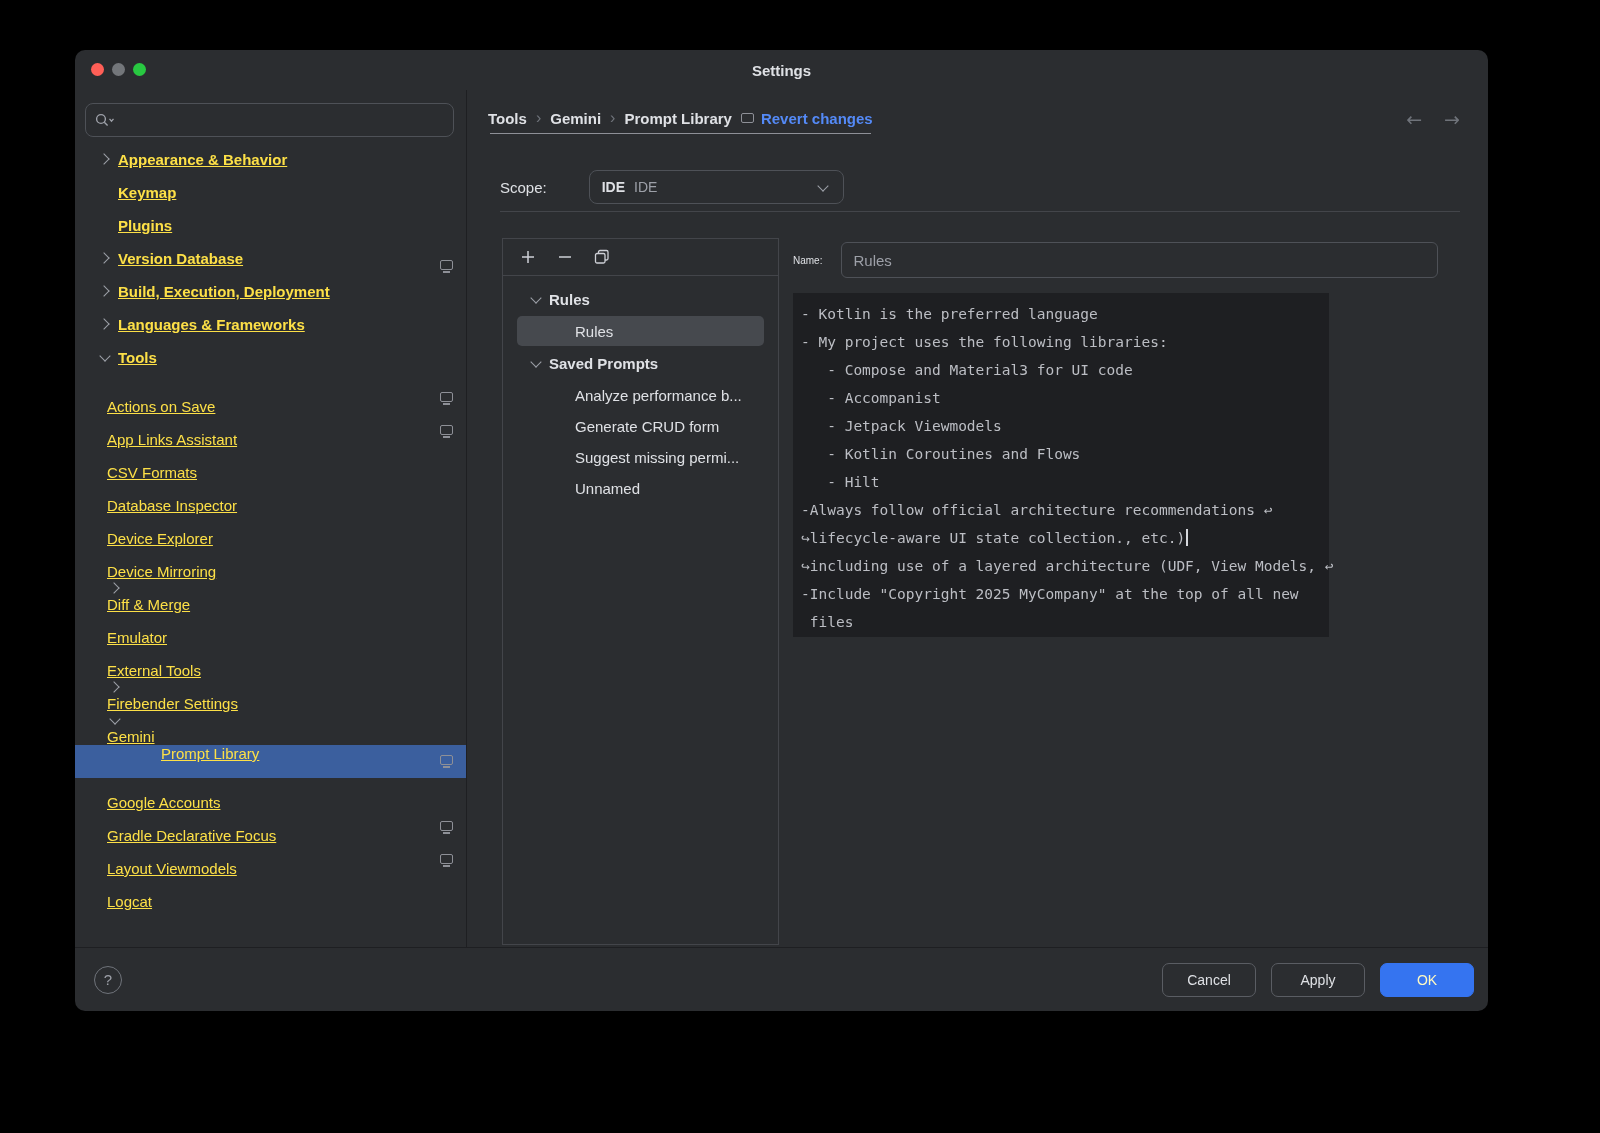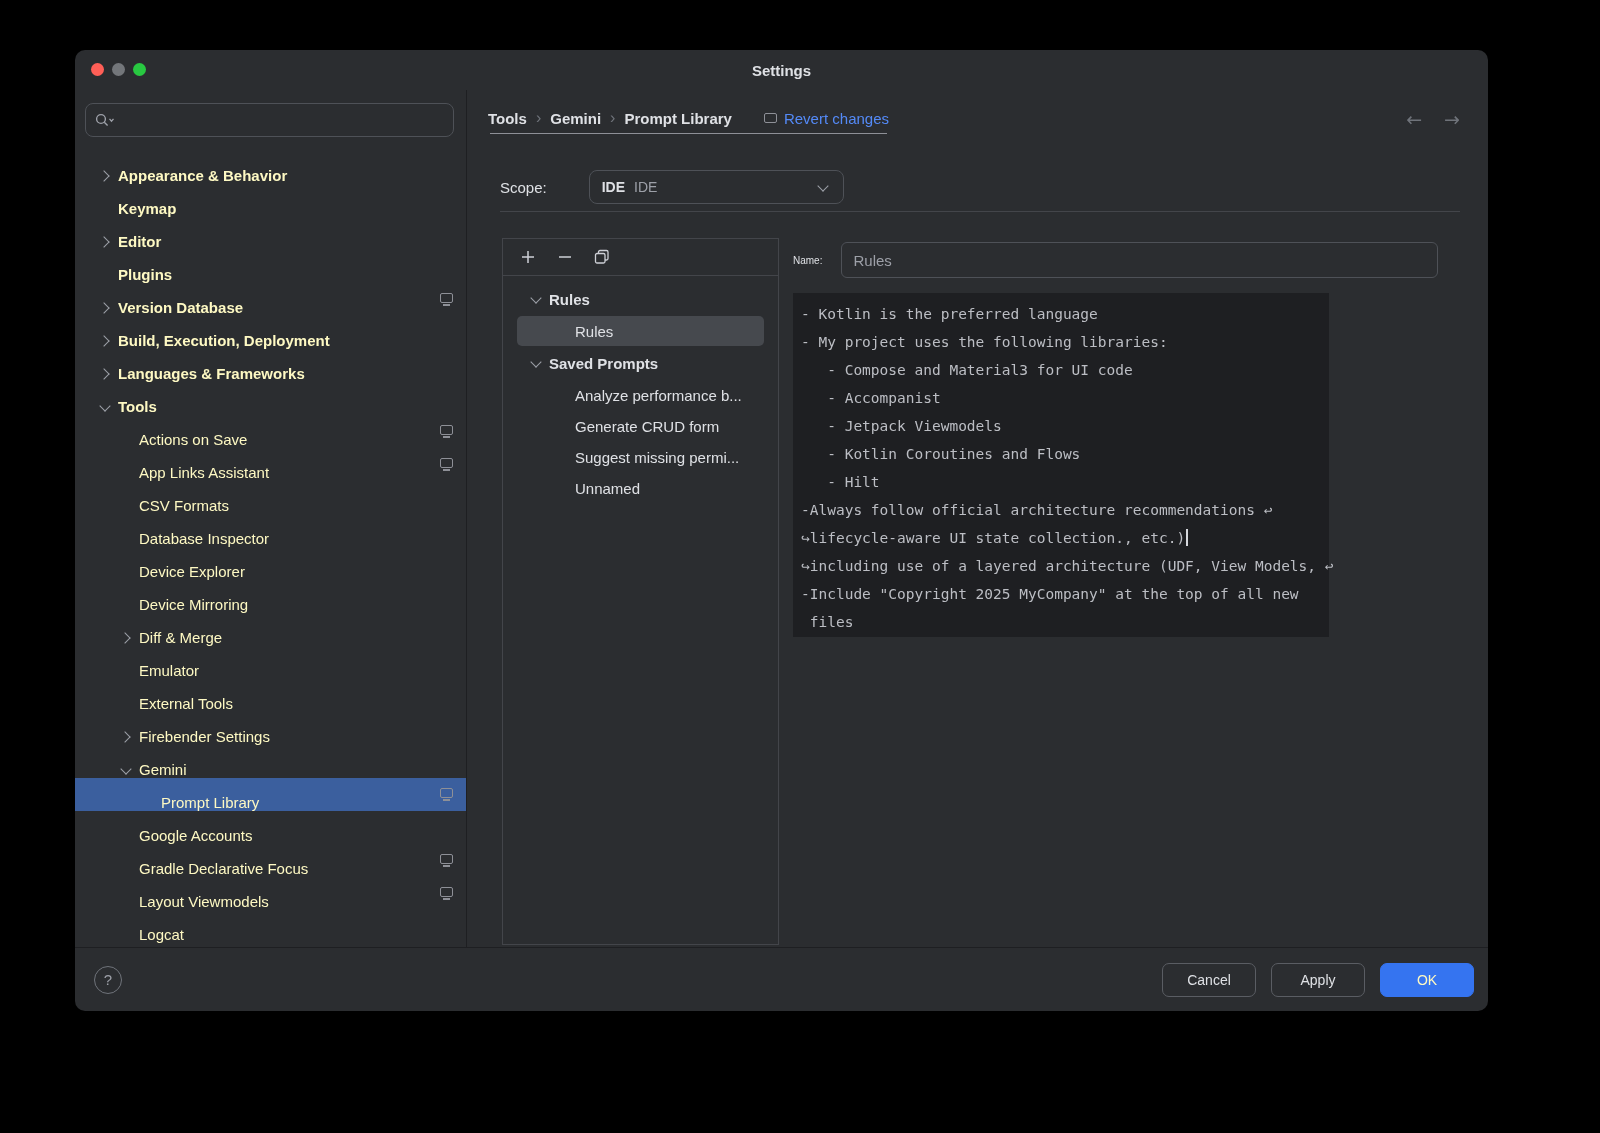--- a/index.html
+++ b/index.html
@@ -17,38 +17,38 @@
   .dot.red{background:#ff5f57;} .dot.gray{background:#73767a;} .dot.green{background:#28c841;}
   .win-title { color:#dfe1e5; font-weight:700; font-size:15px; }
 
   
   .sidebar { position:absolute; left:0; top:40px; width:392px; bottom:64px;
              border-right:1px solid #1e1f22; }
   .search-box { position:absolute; left:10px; right:12px; top:13px; height:34px;
                 border:1px solid #4e5157; border-radius:8px; display:flex; align-items:center; padding:0 8px; }
   .search-box input { flex:1; background:transparent; border:none; outline:none; color:#dfe1e5; font-size:14px; font-family:inherit; }
   .s-rows { position:absolute; top:61px; left:0; right:0; }
-  .s-row { height:33px; display:flex; align-items:flex-end; position:relative; color:#fef9c3; font-size:15px; cursor:default; }
-  .s-row.lvl0{padding-left:22px;} .s-row.lvl1{padding-left:43px;} .s-row.lvl2{padding-left:65px;}
+  .s-row { height:33px; display:flex; align-items:flex-start; position:relative; color:#fde047; font-size:15px; cursor:default;text-decoration:underline; }
+  .s-row.lvl0{padding-left:22px;} .s-row.lvl1{padding-left:32px;flex-direction:column;} .s-row.lvl2{padding-left:65px;}
   .s-row.sel { background:#3B5F9E; }
   .b { font-weight:700; }
   .chev { width:16px; height:16px; margin-right:5px; flex:none; display:flex; align-items:center; justify-content:center; }
   .chev.r::after { content:""; width:7px; height:7px; border-right:1.6px solid #9da0a8; border-bottom:1.6px solid #9da0a8; transform:rotate(-45deg); margin-left:-3px; }
   .chev.d::after { content:""; width:7px; height:7px; border-right:1.6px solid #9da0a8; border-bottom:1.6px solid #9da0a8; transform:rotate(45deg); margin-top:-3px; }
   .badge-ic { position:absolute; right:13px; top:50%; width:13px; height:10px; margin-top:-7px;
               border:1.3px solid #8e9097; border-radius:2px; }
   .badge-ic::after { content:""; position:absolute; left:2px; right:2px; bottom:-4px; height:1.3px; background:#8e9097; }
   .badge-ic.inline { position:static; display:inline-block; margin:0 7px 0 0; flex:none; }
 
   
   .main { position:absolute; left:392px; top:40px; right:0; bottom:64px; }
   .breadcrumb { position:absolute; left:21px; top:16px; height:24px; display:flex; align-items:center; gap:9px;
                 font-size:15px; color:#dfe1e5; font-weight:700; }
   .crumb-sep { color:#6f737a; font-weight:400; font-size:16px; }
-  .revert { display:flex; align-items:center; margin-left:23px; color:#548AF7; font-weight:400; cursor:pointer;justify-content:space-between; }
+  .revert { display:flex; align-items:center; margin-left:0; color:#548AF7; font-weight:700; cursor:pointer;justify-content:space-between; }
   .nav-arrows { position:absolute; top:18px; right:28px; display:flex; gap:22px; color:#6f737a; font-size:19px;
                 font-family:"DejaVu Sans",sans-serif; }
   .nav-arrows span { cursor:default; }
 
   .scope-row { position:absolute; left:33px; top:80px; height:34px; display:flex; align-items:center; }
   .scope-label { color:#dfe1e5; font-size:15px; margin-right:42px; }
   .scope-select { width:255px; height:34px; border:1px solid #4e5157; border-radius:8px; background:#2b2d30;
                   display:flex; align-items:center; padding:1px 12px; cursor:pointer; }
   .scope-badge { color:#dfe1e5; font-weight:700; font-size:14px; margin-right:9px; }
   .scope-value { color:#9da0a8; font-size:14px; }
@@ -117,24 +117,20 @@
     </div>
 
     <div class="s-rows">
       <div class="s-row lvl0">
           <span class="chev r"></span>
           <span class="b">Appearance &amp; Behavior</span>
         </div>
       <div class="s-row lvl0">
           <span class="chev"></span>
           <span class="b">Keymap</span>
-        </div>
-      <div class="s-row lvl0">
-          <span class="chev r"></span>
-          <span class="b">Editor</span>
         </div>
       <div class="s-row lvl0">
           <span class="chev"></span>
           <span class="b">Plugins</span>
         </div>
       <div class="s-row lvl0">
           <span class="chev r"></span>
           <span class="b">Version Database</span>
           <span class="badge-ic"></span>
         </div>

